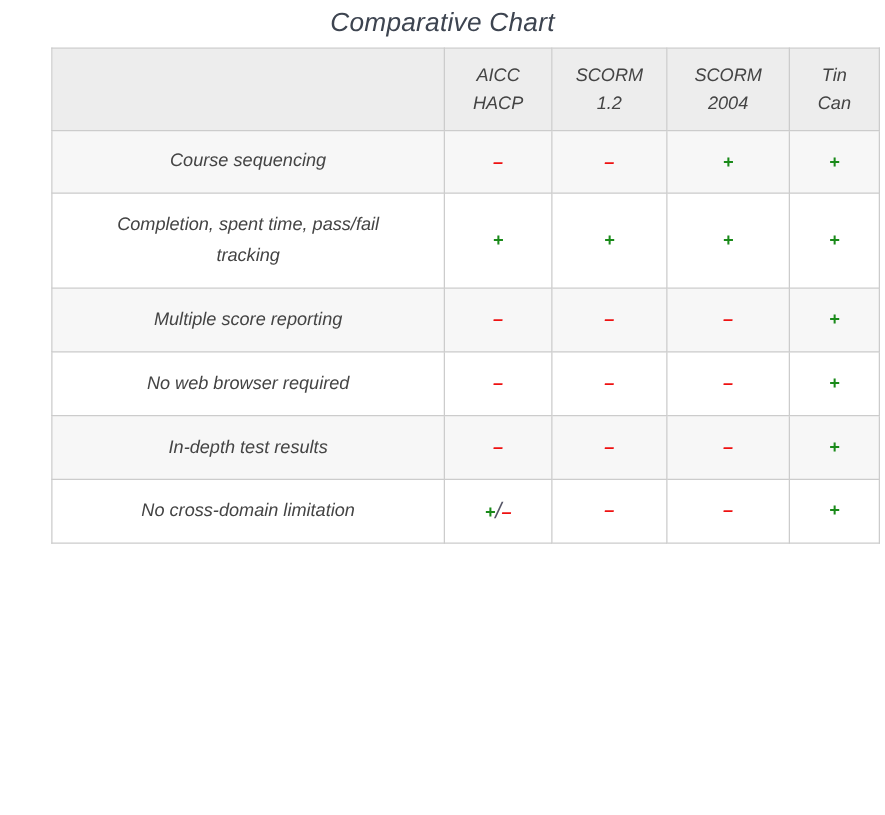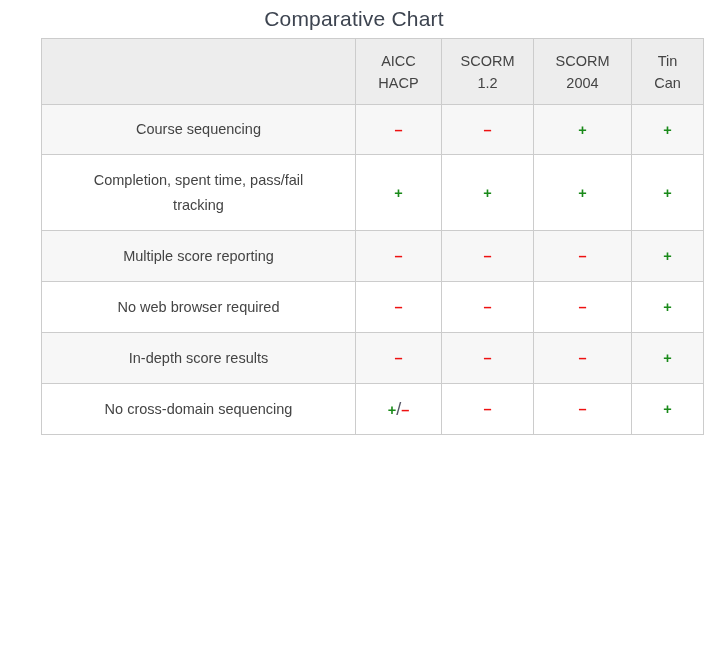--- a/index.html
+++ b/index.html
@@ -12,20 +12,21 @@
     height: 652px;
     font-family: "Liberation Sans", "DejaVu Sans", sans-serif;
     color: #444444;
     overflow: hidden;
   }
   .page {
     width: 708px;
     height: 652px;
     position: relative;
     box-sizing: border-box;
+    font-style: italic;
   }
   .chart-title {
     text-align: center;
     font-size: 21px;
     font-weight: 400;
     color: #3d4450;
     letter-spacing: 0.2px;
     margin: 0;
     padding-top: 5px;
     height: 33px;
@@ -149,28 +150,28 @@
             <td class="value-cell"><span class="mark-plus">+</span></td>
           </tr>
           <tr class="row-even row-h4">
             <td class="label-cell">No web browser required</td>
             <td class="value-cell"><span class="mark-minus">–</span></td>
             <td class="value-cell"><span class="mark-minus">–</span></td>
             <td class="value-cell"><span class="mark-minus">–</span></td>
             <td class="value-cell"><span class="mark-plus">+</span></td>
           </tr>
           <tr class="row-odd row-h4">
-            <td class="label-cell">In-depth score results</td>
+            <td class="label-cell">In-depth test results</td>
             <td class="value-cell"><span class="mark-minus">–</span></td>
             <td class="value-cell"><span class="mark-minus">–</span></td>
             <td class="value-cell"><span class="mark-minus">–</span></td>
             <td class="value-cell"><span class="mark-plus">+</span></td>
           </tr>
           <tr class="row-even row-h4">
-            <td class="label-cell">No cross-domain sequencing</td>
+            <td class="label-cell">No cross-domain limitation</td>
             <td class="value-cell"><span class="mark-plus">+</span><span class="mark-slash">/</span><span class="mark-minus">–</span></td>
             <td class="value-cell"><span class="mark-minus">–</span></td>
             <td class="value-cell"><span class="mark-minus">–</span></td>
             <td class="value-cell"><span class="mark-plus">+</span></td>
           </tr>
         </tbody>
     </table>
   </div>
 
 </div>

